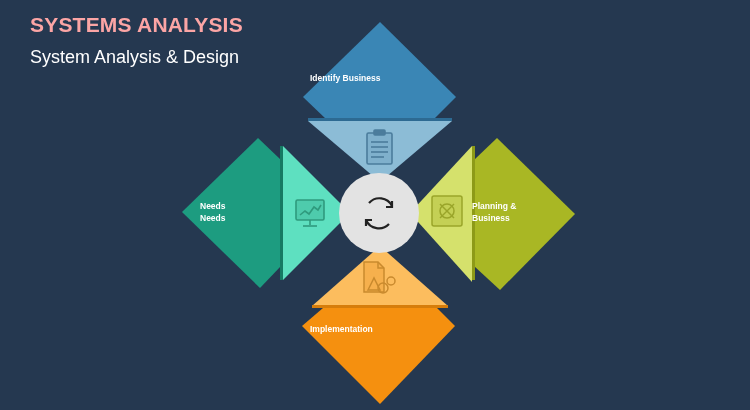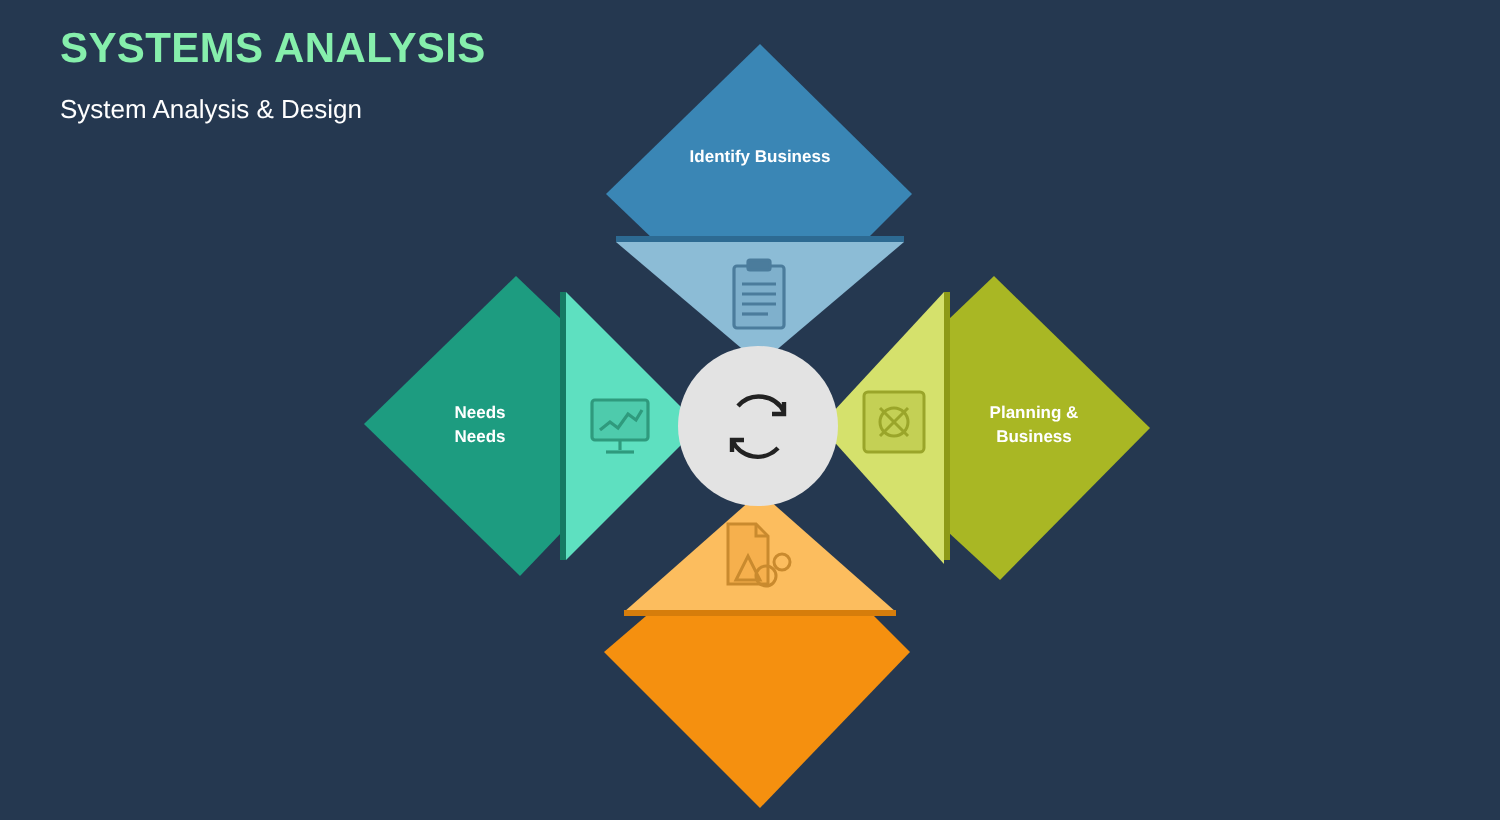--- a/index.html
+++ b/index.html
@@ -1,20 +1,20 @@
 <!DOCTYPE html>
 <html><head>
 <meta charset="utf-8">
 <style>
   html, body { margin:0; padding:0; }
   body { width:750px; height:410px; background:#253850; position:relative; overflow:hidden; font-family:"Liberation Sans", sans-serif; }
-  .title { position:absolute; left:30px; top:13px; font-size:21px; font-weight:bold; color:#86efac; letter-spacing:0.2px; }
-  .subtitle { position:absolute; left:30px; top:47px; font-size:13px; color:#ffffff; }
+  .title { position:absolute; left:30px; top:13px; font-size:21px; font-weight:bold; color:#fca5a5; letter-spacing:0.2px; }
+  .subtitle { position:absolute; left:30px; top:47px; font-size:18px; color:#ffffff; }
   svg.diagram { position:absolute; left:0; top:0; }
-  .lbl { position:absolute; color:#ffffff; font-size:8.5px; font-weight:bold; text-align:center; line-height:12px; }
+  .lbl { position:absolute; color:#ffffff; font-size:8.5px; font-weight:bold; line-height:12px; }
 </style>
 </head>
 <body>
 
 <div class="title">SYSTEMS ANALYSIS</div>
 <div class="subtitle">System Analysis &amp; Design</div>
 
 <svg class="diagram" width="750" height="410" viewBox="0 0 750 410">
 
   <g>
@@ -80,17 +80,18 @@
 </svg>
 
 <div class="lbl" style="left:310px; top:72px; width:140px;">
   <div>Identify Business</div>
 </div>
 <div class="lbl" style="left:472px; top:200px; width:90px;">
   <div>Planning &amp;</div>
   <div>Business</div>
 </div>
 <div class="lbl" style="left:310px; top:323px; width:140px;">
+  <div>Implementation</div>
 </div>
 <div class="lbl" style="left:200px; top:200px; width:80px;">
   <div>Needs</div>
   <div>Needs</div>
 </div>
 
 </body></html>

